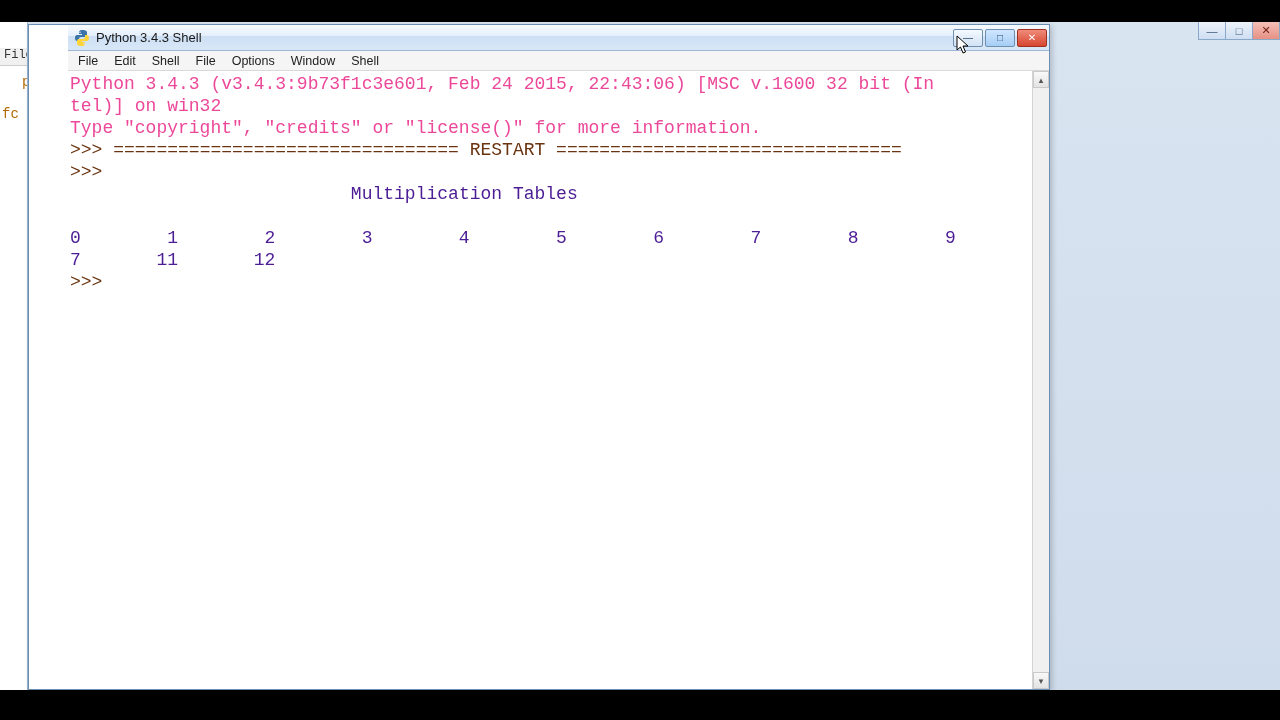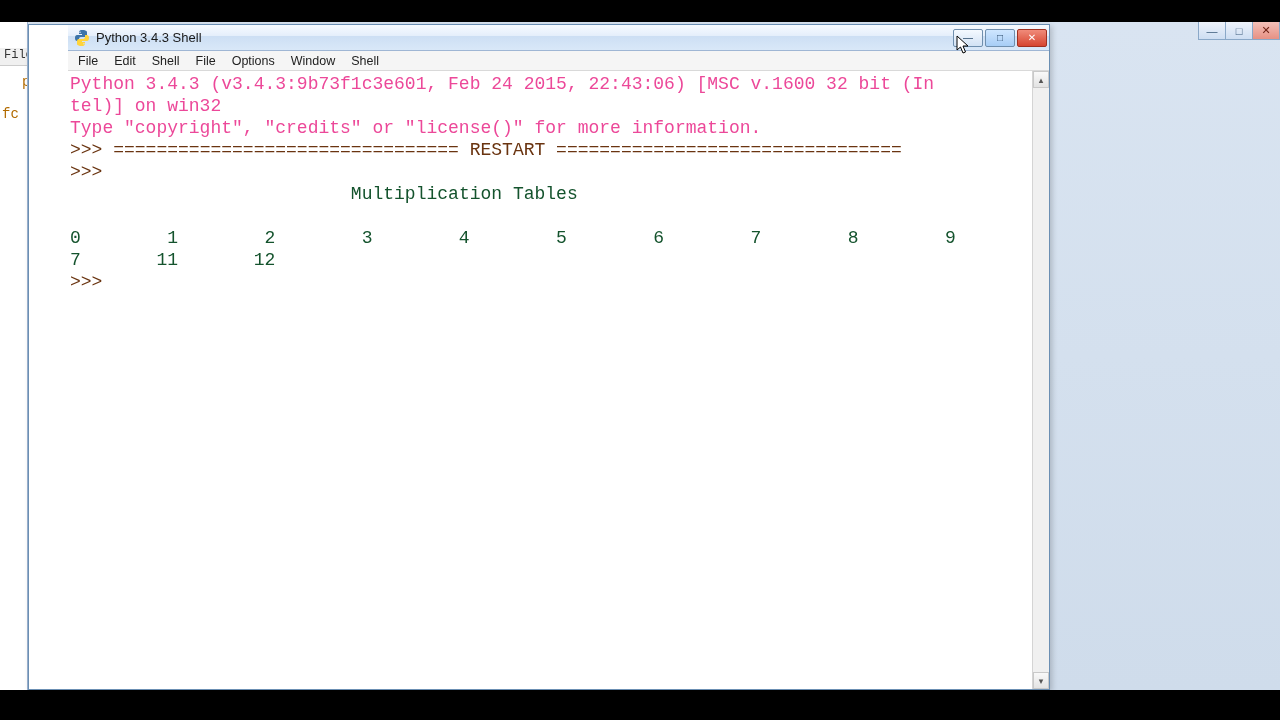--- a/index.html
+++ b/index.html
@@ -153,21 +153,21 @@
     left:0; right:0; height:17px;
     background: linear-gradient(to bottom,#f9f9f9,#e3e3e3);
     border:1px solid #c9c9c9;
     display:flex; align-items:center; justify-content:center;
     font-size:9px; color:#555;
   }
   .scrollbar .arrow.up { top:0; }
   .scrollbar .arrow.down { bottom:0; }
 
   .prompt { color:#6a3410; }
-  .output-blue { color:#14532d; }
+  .output-blue { color:#4c1d95; }
   .plain { color:#ec4899;font-family:Liberation Mono, monospace; }
 
   .cursor-arrow {
     position:absolute;
     top:13px; left:956px;
     width:14px; height:20px;
     z-index:200;
     pointer-events:none;
   }
 </style>

